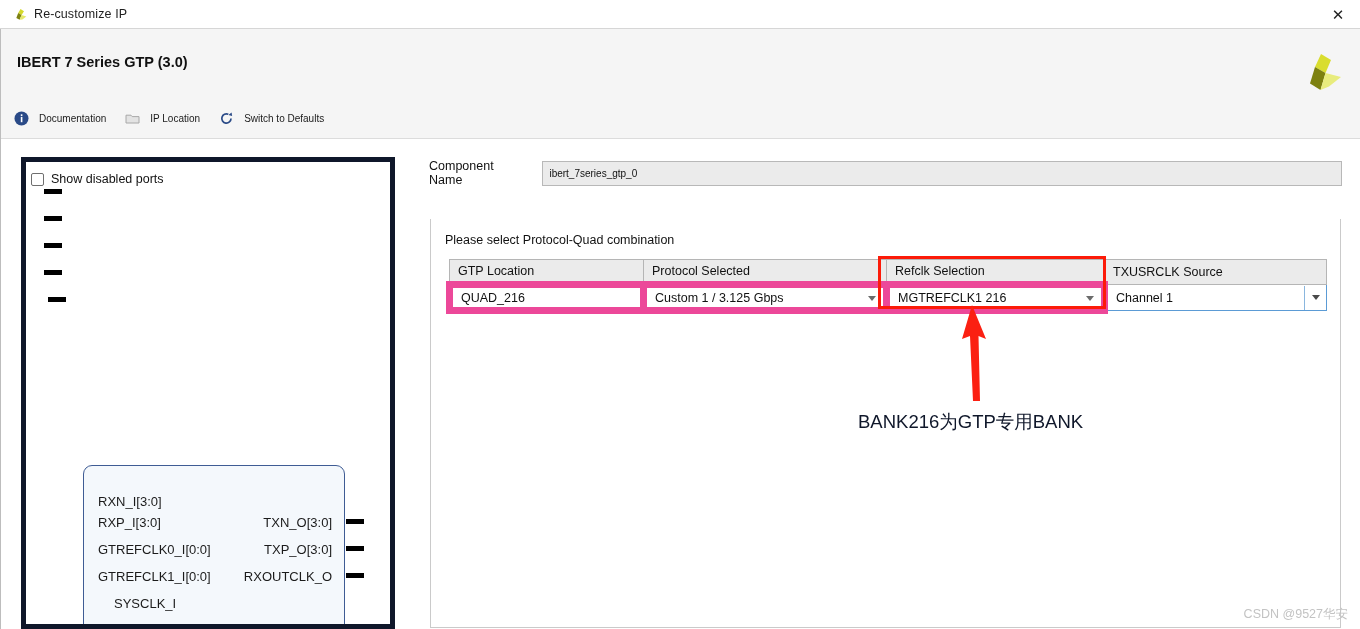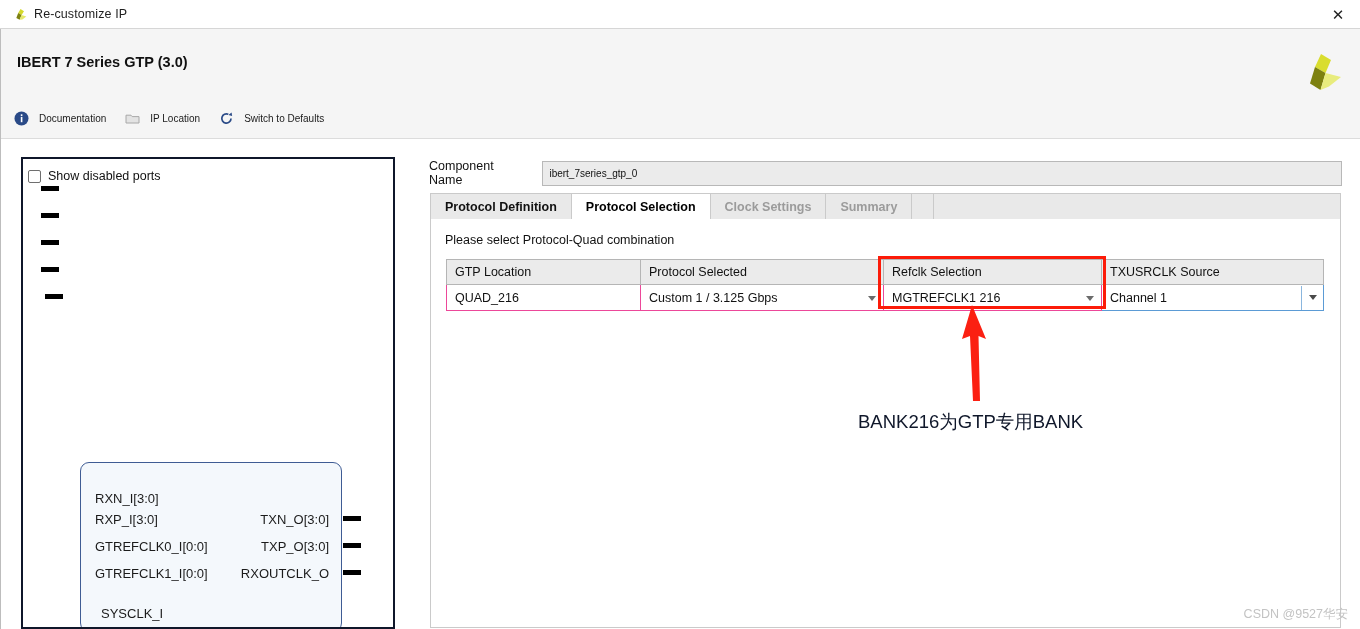--- a/index.html
+++ b/index.html
@@ -58,21 +58,21 @@
     font-size: 10px; color: #1b1b1b; cursor: pointer;
     white-space: nowrap;
   }
   .tb-icon { width: 15px; height: 15px; display: inline-block; flex: 0 0 15px; }
 
   
   #left-panel {
     position: absolute; left: 21px; top: 157px;
     width: 374px; height: 472px;
     background: #ffffff;
-    border: 2px solid #0f172a;
+    border: 5px solid #0f172a;
     overflow: hidden;
   }
   #chk-row {
     position: absolute; left: 5px; top: 10px;
     display: flex; align-items: center; gap: 7px; cursor: pointer;
   }
   #chk-box {
     width: 13px; height: 13px; border: 1px solid #6f6f6f;
     border-radius: 2px; background: #fff; flex: 0 0 13px;
   }
@@ -150,21 +150,21 @@
     table-layout: fixed;
   }
   #tbl th {
     height: 25px; background: #ebebeb;
     border: 1px solid #b5b5b5;
     font-size: 12.5px; font-weight: normal; color: #111;
     text-align: left; padding: 0 8px;
   }
   #tbl td {
     height: 26px; background: #ffffff;
-    border: 1px solid #ec4899;
+    border: 7px solid #ec4899;
     font-size: 12.5px; color: #111;
     padding: 0 8px; vertical-align: middle;
   }
   .cell-combo { position: relative; padding-right: 22px !important; }
   .combo-arrow {
     position: absolute; right: 7px; top: 50%;
     margin-top: -2px;
     width: 0; height: 0;
     border-left: 4.5px solid transparent;
     border-right: 4.5px solid transparent;
@@ -286,54 +286,39 @@
   <span class="pin" style="left:18px; top:54px;"></span>
   <span class="pin" style="left:18px; top:81px;"></span>
   <span class="pin" style="left:18px; top:108px;"></span>
   <span class="pin" style="left:22px; top:135px;"></span>
 
   <div id="blk">
     <span class="port-label" style="left:14px; top:29px;">RXN_I[3:0]</span>
     <span class="port-label" style="left:14px; top:50px;">RXP_I[3:0]</span>
     <span class="port-label" style="left:14px; top:77px;">GTREFCLK0_I[0:0]</span>
     <span class="port-label" style="left:14px; top:104px;">GTREFCLK1_I[0:0]</span>
-    <span class="port-label" style="left:20px; top:131px;margin-top:13px;">SYSCLK_I</span>
+    <span class="port-label" style="left:30px; top:131px;">SYSCLK_I</span>
 
     <span class="port-label" style="right:12px; top:50px;">TXN_O[3:0]</span>
     <span class="port-label" style="right:12px; top:77px;">TXP_O[3:0]</span>
     <span class="port-label" style="right:12px; top:104px;">RXOUTCLK_O</span>
   </div>
 
   <span class="pin" style="left:320px; top:357px;"></span>
   <span class="pin" style="left:320px; top:384px;"></span>
   <span class="pin" style="left:320px; top:411px;"></span>
 </div>
 
 <div id="right-panel">
 
   <div id="comp-row">
     <span id="comp-label">Component Name</span>
     <input id="comp-input" type="text" value="ibert_7series_gtp_0" style="">
   </div>
 
-  <div id="tabstrip">
-    <div class="tab">
-      <span>Protocol Definition</span>
-    </div>
-    <div class="tab active">
-      <span>Protocol Selection</span>
-    </div>
-    <div class="tab disabled">
-      <span>Clock Settings</span>
-    </div>
-    <div class="tab disabled">
-      <span>Summary</span>
-    </div>
-    <div class="tab" style="border-right:1px solid #cacaca; width:22px; padding:0;"></div>
-  </div>
 
   <div id="tabpage">
     <div id="hint">Please select Protocol-Quad combination</div>
 
     <table id="tbl">
       <colgroup>
         <col style="width:194px">
         <col style="width:243px">
         <col style="width:218px">
         <col style="width:222px">

